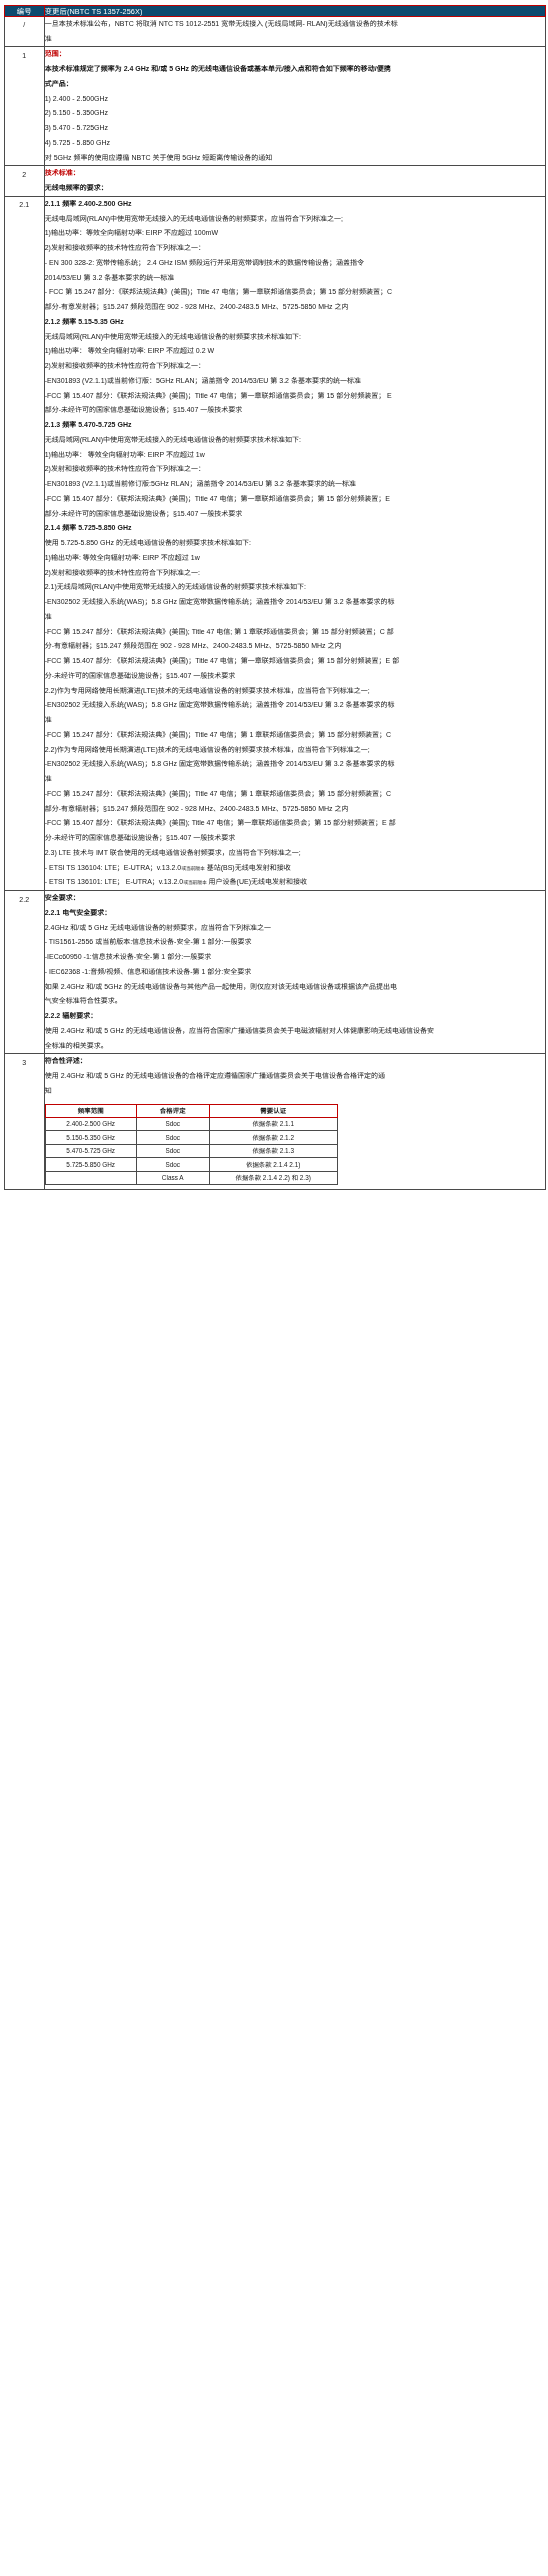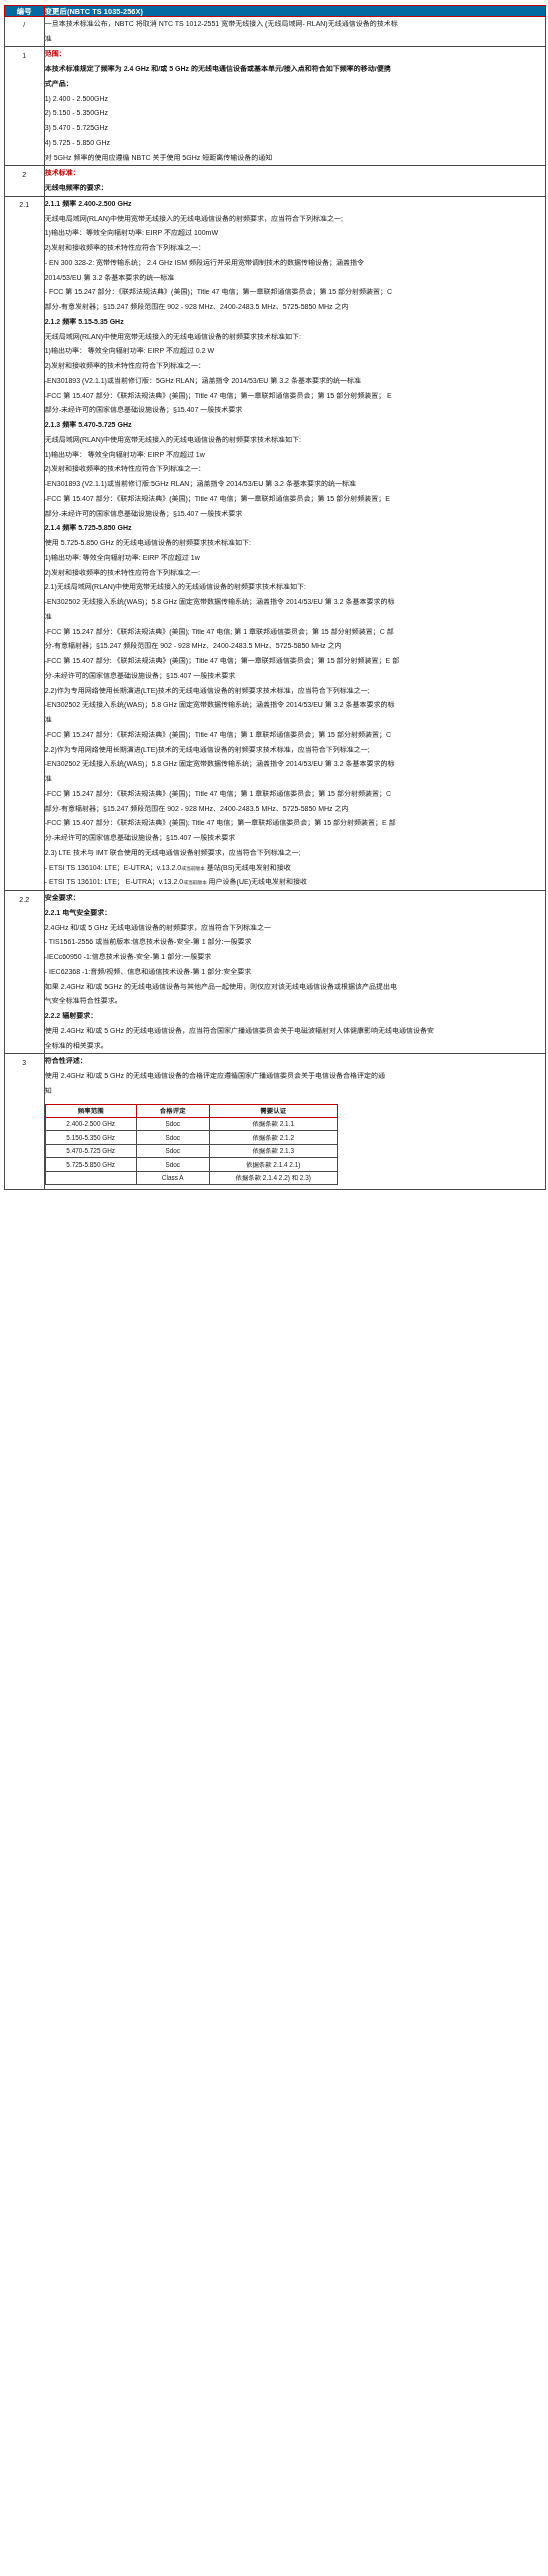--- a/index.html
+++ b/index.html
@@ -26,23 +26,23 @@
   table.main > thead > tr > th {
     border: 0.6px solid #4a4a4a;
     vertical-align: top;
     padding: 0;
   }
   col.c-num { width: 40px; }
   col.c-body { width: 501px; }
 
   
   thead th {
-    background: #0369a1;
+    background: #0c4a6e;
     color: #ffffff;
-    font-weight: bold;
+    font-weight: normal;
     font-size: 7.3px;
     text-align: left;
     padding: 4.3px 6.1px 4.3px 6.1px;
     border: 0.6px solid #c00000 !important;
     letter-spacing: 0.1px;
   }
   thead th.th-num { text-align: center; padding-left: 0; padding-right: 0; }
 
   
   td.num {
@@ -109,21 +109,21 @@
 
 <div id="doc">
   <table class="main">
     <colgroup>
       <col class="c-num">
       <col class="c-body">
     </colgroup>
     <thead>
       <tr>
         <th class="th-num">编号</th>
-        <th>变更后(NBTC TS 1035-256X)</th>
+        <th>变更后(NBTC TS 1357-256X)</th>
       </tr>
     </thead>
     <tbody id="tbody">
         <tr>
           <td class="num">
             <div class="numwrap">/</div>
           </td>
           <td class="body">
             <p class="ln">一旦本技术标准公布，NBTC 将取消 NTC TS 1012-2551 宽带无线接入 (无线局域网- RLAN)无线通信设备的技术标</p>
             <p class="ln">准</p>

